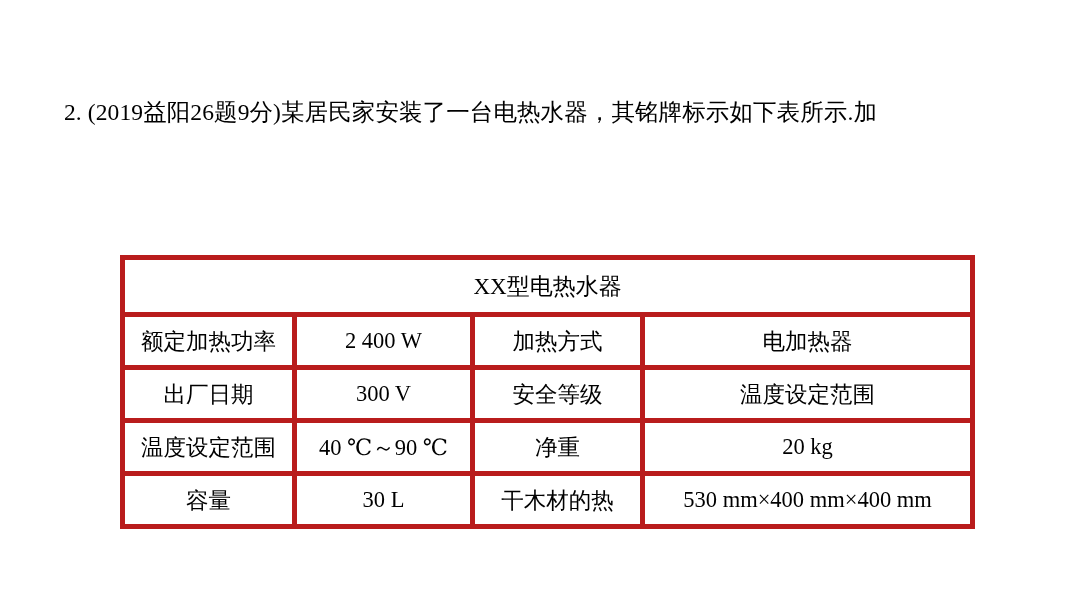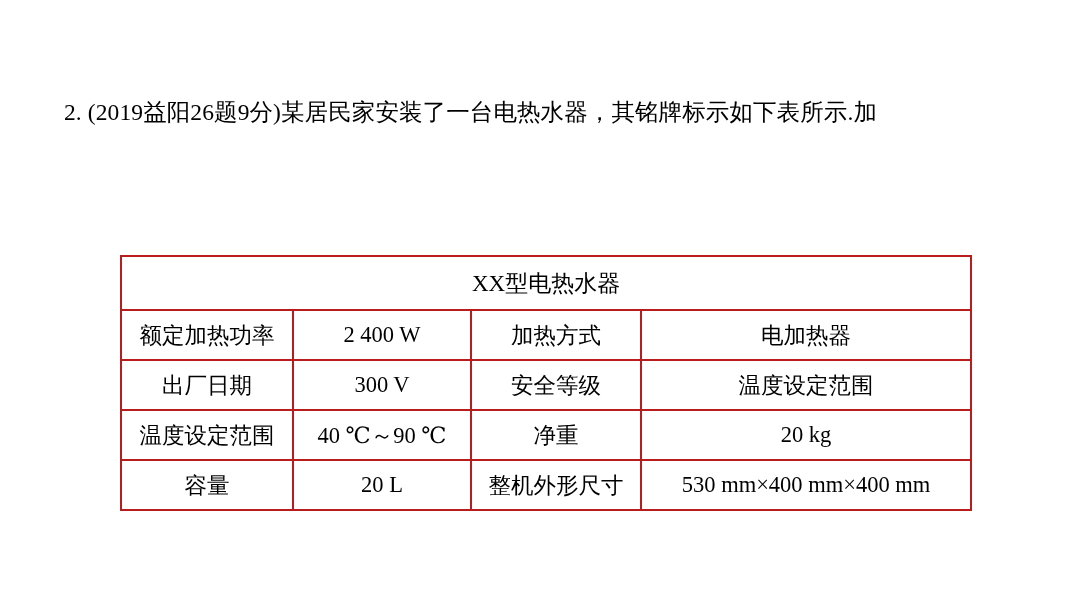--- a/index.html
+++ b/index.html
@@ -49,21 +49,21 @@
   
   .spec-table {
     position: absolute;
     left: 120px;
     top: 255px;
     width: 850px;
     border-collapse: collapse;
     table-layout: fixed;
   }
   .spec-table td {
-    border: 2px solid #b91c1c;
+    border: 5px solid #b91c1c;
     height: 48px;
     text-align: center;
     vertical-align: middle;
     font-size: 22.5px;
     padding: 0 4px;
     white-space: nowrap;
   }
   .spec-table td.title-cell {
     height: 52px;
     font-size: 23px;
@@ -106,20 +106,20 @@
         <td>温度设定范围</td>
       </tr>
       <tr>
         <td>温度设定范围</td>
         <td>40 ℃～90 ℃</td>
         <td>净重</td>
         <td>20 kg</td>
       </tr>
       <tr>
         <td>容量</td>
-        <td>20 L</td>
-        <td>整机外形尺寸</td>
+        <td>30 L</td>
+        <td>干木材的热</td>
         <td>530 mm×400 mm×400 mm</td>
       </tr>
     </tbody>
   </table>
 
 </div>
 
 </body></html>

